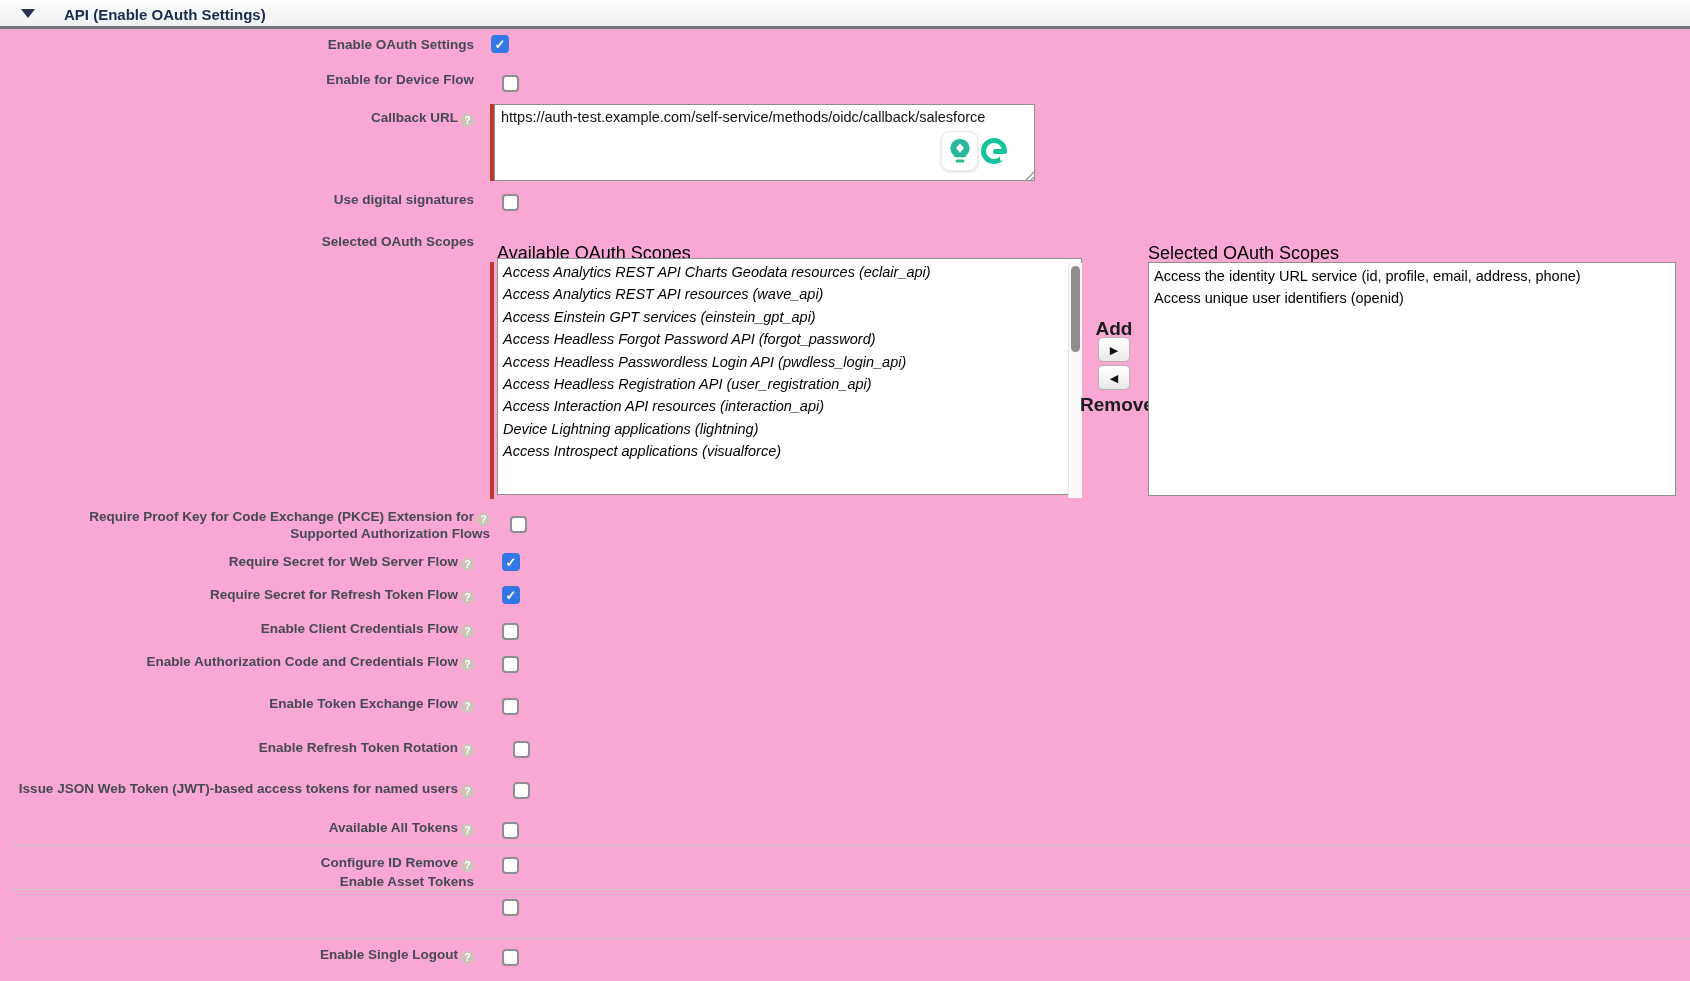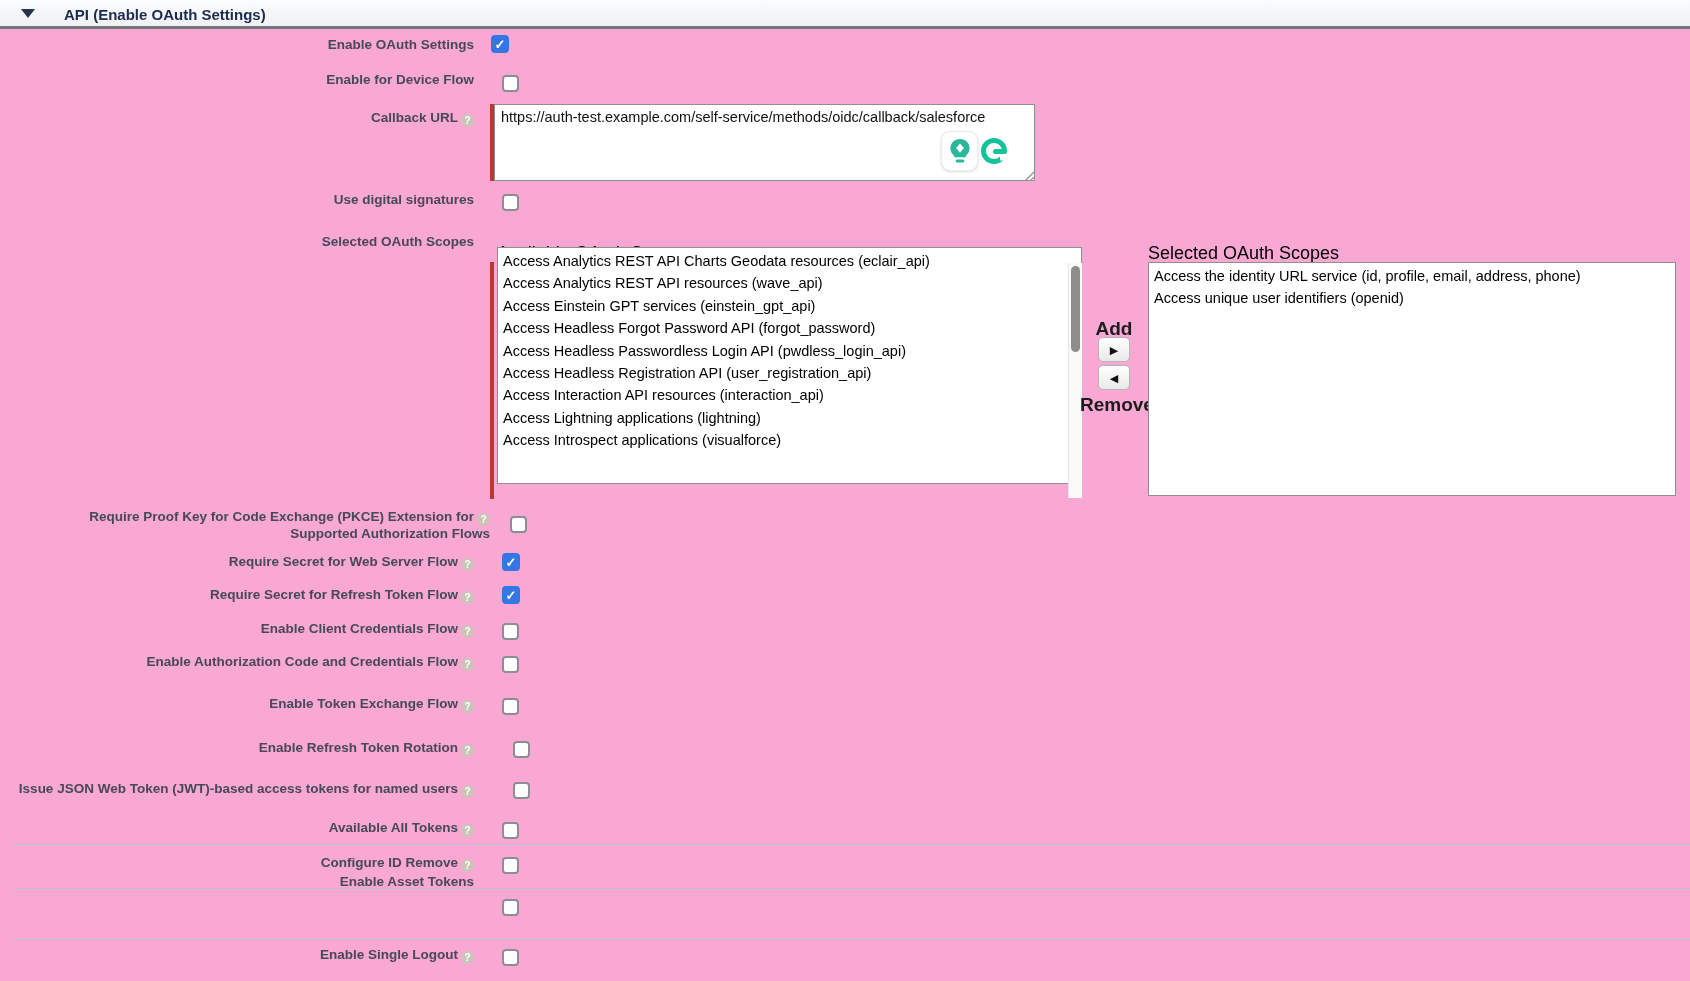--- a/index.html
+++ b/index.html
@@ -114,29 +114,29 @@
     <span class="cb" style="left:502px;top:194px;"></span>
   </div>
 
   <div>
     <div class="flabel" style="top:234px;">Selected OAuth Scopes</div>
     <div class="scope-header" style="left:497px;top:243px;width:585px;">Available OAuth Scopes</div>
     <div class="scope-header" style="left:1148px;top:243px;width:528px;">Selected OAuth Scopes</div>
 
     <div class="reqbar" style="left:490px;top:262px;height:237px;"></div>
 
-    <div class="listbox" style="left:497px;top:247px;width:585px;height:237px;">
+    <div class="listbox" style="left:497px;top:258px;width:585px;height:237px;font-style:italic;">
         <div class="opt">Access Analytics REST API Charts Geodata resources (eclair_api)</div>
         <div class="opt">Access Analytics REST API resources (wave_api)</div>
         <div class="opt">Access Einstein GPT services (einstein_gpt_api)</div>
         <div class="opt">Access Headless Forgot Password API (forgot_password)</div>
         <div class="opt">Access Headless Passwordless Login API (pwdless_login_api)</div>
         <div class="opt">Access Headless Registration API (user_registration_api)</div>
         <div class="opt">Access Interaction API resources (interaction_api)</div>
-        <div class="opt">Access Lightning applications (lightning)</div>
+        <div class="opt">Device Lightning applications (lightning)</div>
         <div class="opt">Access Introspect applications (visualforce)</div>
       </div>
     <div class="scroll-track">
       <div class="scroll-thumb"></div>
     </div>
 
     <div class="arlabel" style="left:1090px;top:318px;width:48px;">Add</div>
     <button class="mini-btn" style="top:337px;"><span>▶</span></button>
     <button class="mini-btn" style="top:365px;"><span>◀</span></button>
     <div class="arlabel" style="left:1080px;top:394px;width:68px;">Remove</div>

